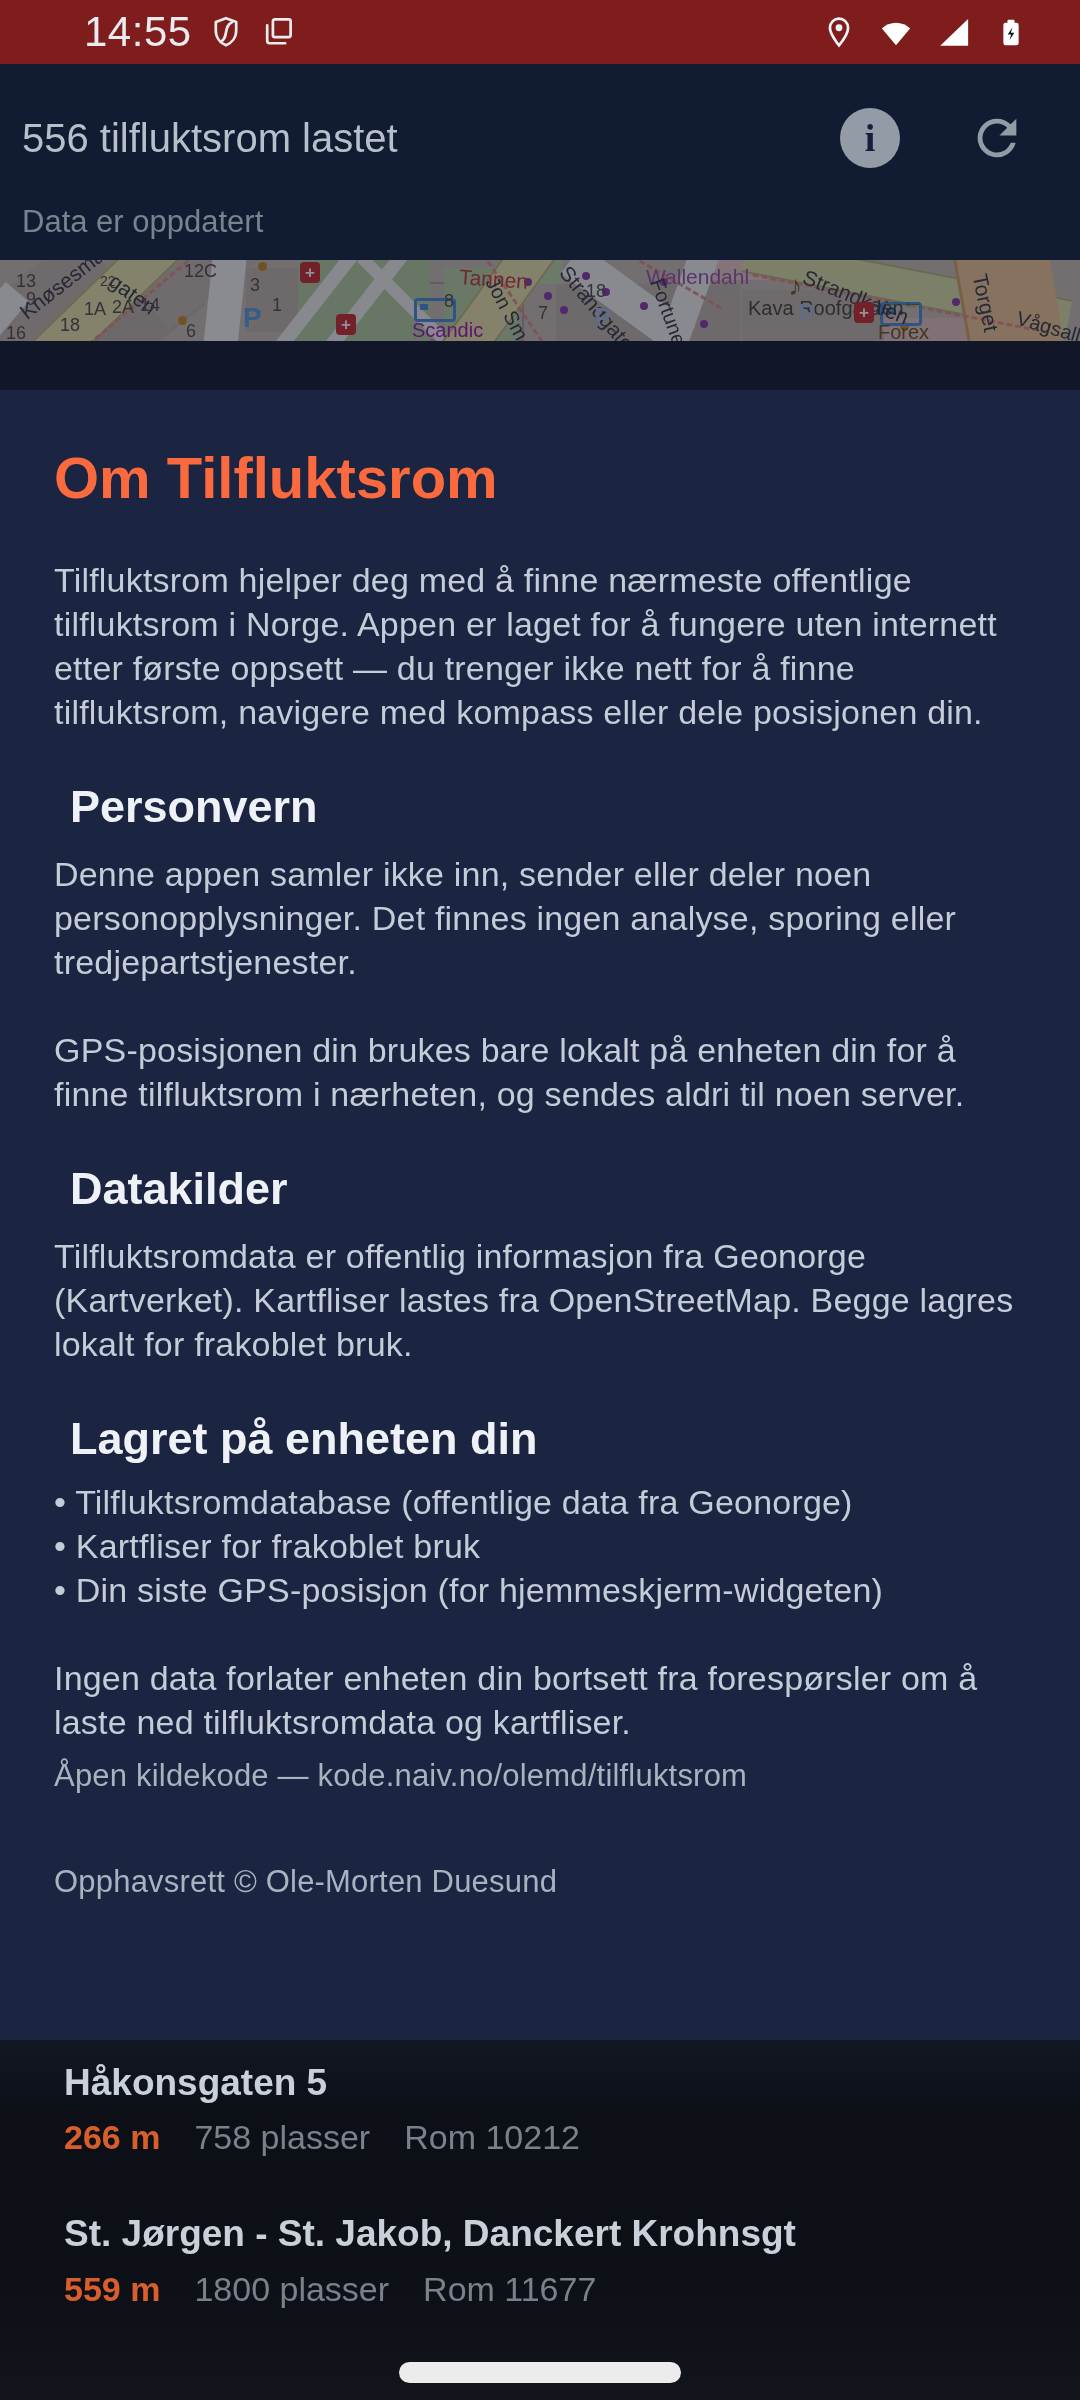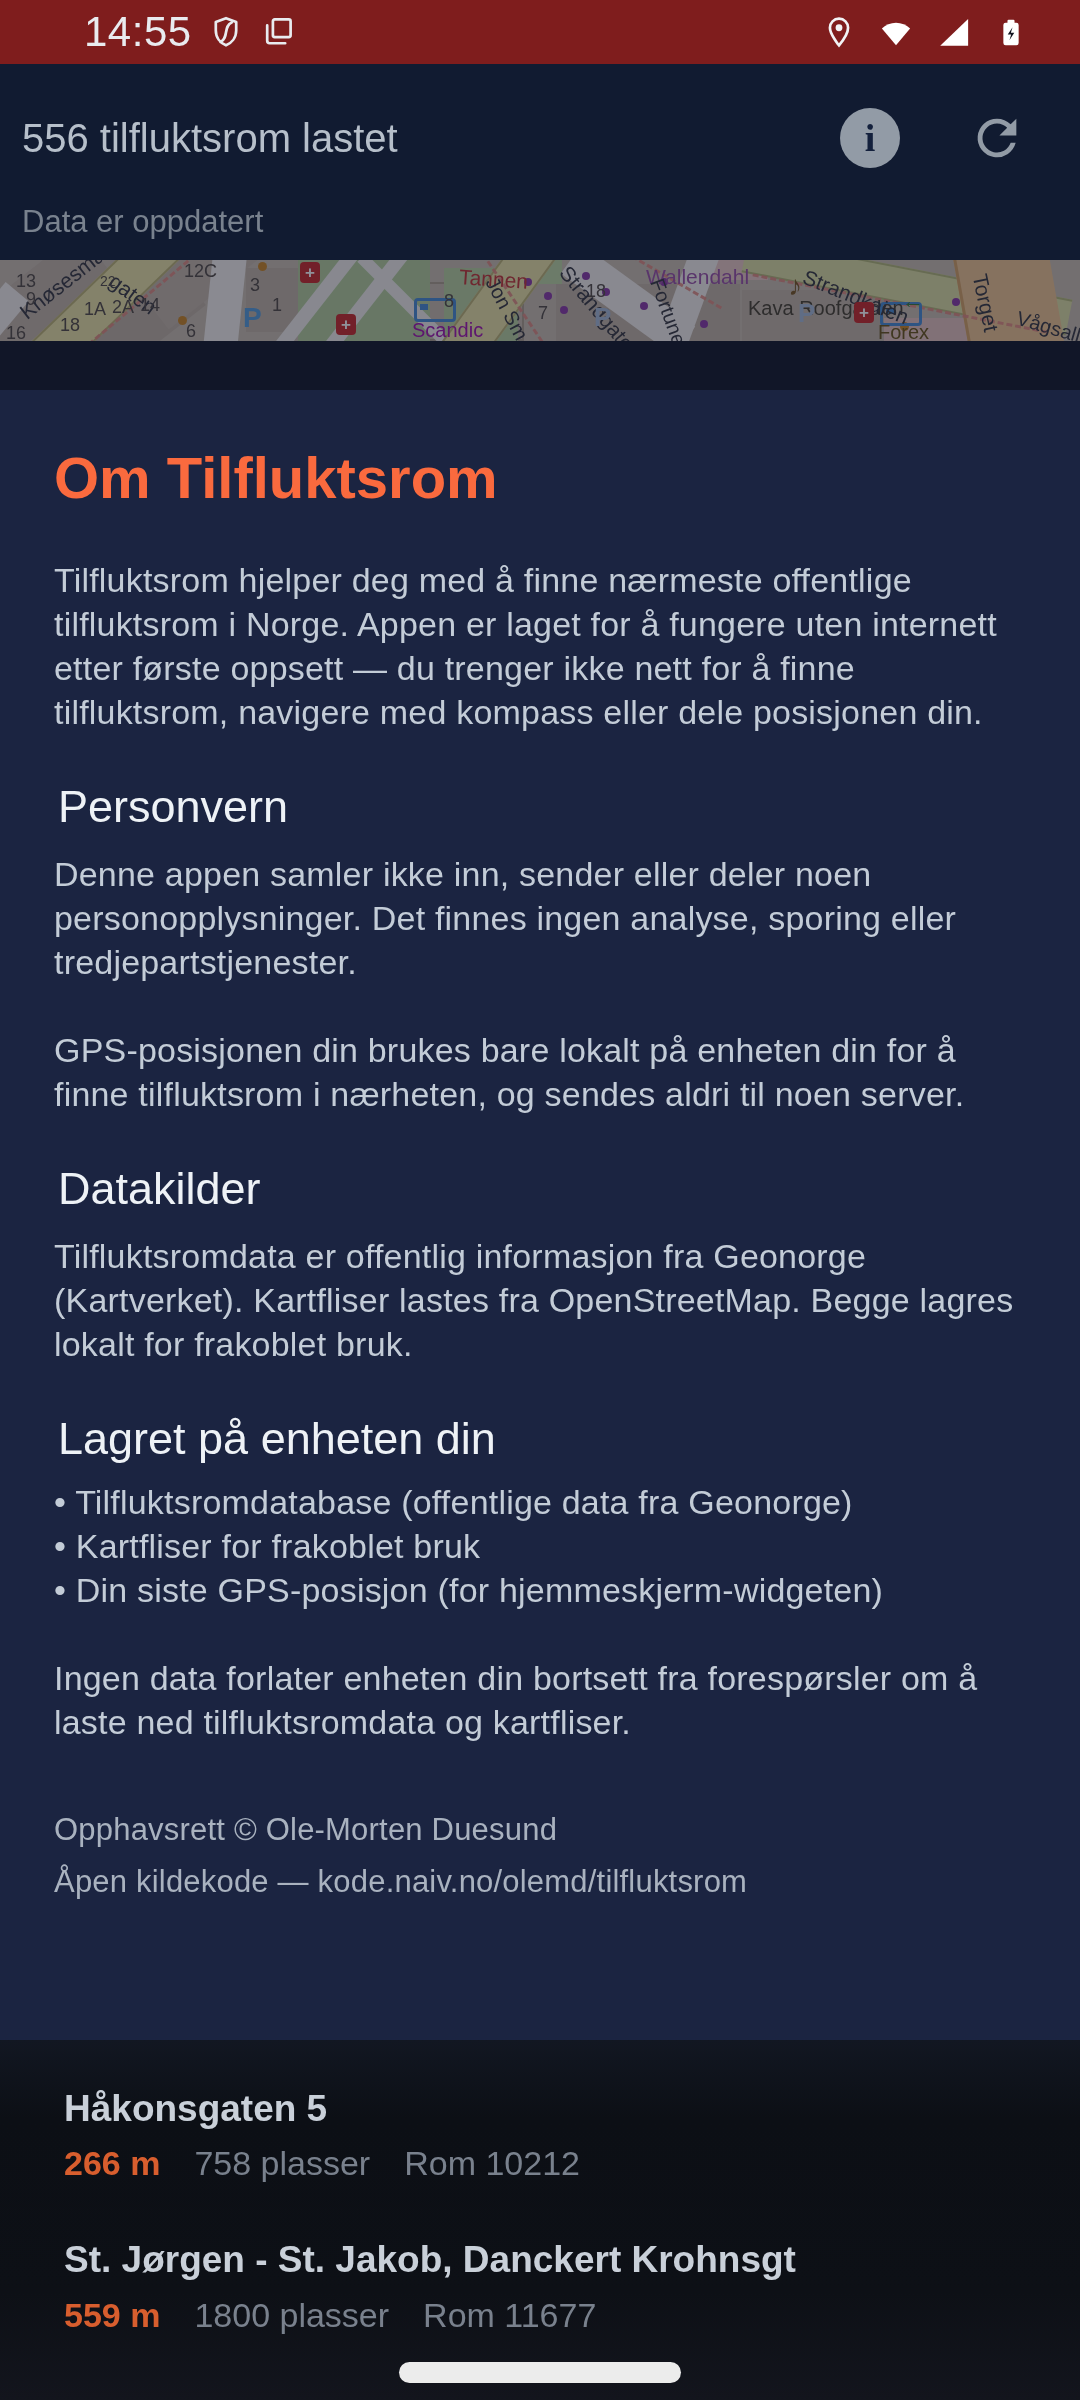--- a/index.html
+++ b/index.html
@@ -35,34 +35,34 @@
   .odot{width:9px;height:9px;border-radius:50%;background:#c98a2a;}
   .bed{width:36px;height:18px;border:3px solid #4b8fd4;border-radius:4px;background:transparent;}
   .bed::after{content:"";position:absolute;left:3px;top:3px;width:8px;height:6px;background:#4b8fd4;}
   .dash{height:0;border-top:3px dashed #e08d82;opacity:0.9;}
   .map-scrim{position:absolute;left:0;top:0;width:1080px;height:81px;background:rgba(12,16,34,0.46);}
 
   
   .about-panel{position:absolute;top:390px;left:0;right:0;height:1650px;background:#1b2441;box-sizing:border-box;padding:0 54px;overflow:hidden;}
   .about-panel h1{margin:56px 0 0;font-size:58px;line-height:1.1;color:#fa6a3e;font-weight:700;}
   .about-panel p{margin:0;font-size:34px;line-height:44px;color:#c3ccd7;letter-spacing:0.2px;}
-  .about-panel h2{margin:46px 4px 0;font-size:45px;line-height:1.2;color:#eef2f6;font-weight:400;}
+  .about-panel h2{margin:46px 16px 0;font-size:45px;line-height:1.2;color:#eef2f6;font-weight:700;}
   .intro{margin-top:48px !important;}
   .after-h2{margin-top:18px !important;}
   .para-gap{margin-top:44px !important;}
   .bullets p{margin:0;}
   .bullets{margin-top:14px;}
   .fineprint{font-size:31px !important;line-height:40px !important;color:#a9b2bf !important;}
   .fp1{margin-top:66px !important;}
   .fp2{margin-top:12px !important;}
 
   
   .shelter-list{position:absolute;top:2040px;left:0;right:0;height:360px;background:linear-gradient(180deg,#121722 0%,#0c0f15 22%,#0d1016 70%,#13151d 100%);}
   .shelter-item{padding:0 64px;cursor:pointer;}
-  .shelter-item.first{padding-top:46px;}
+  .shelter-item.first{padding-top:20px;}
   .shelter-item.second{padding-top:54px;}
   .shelter-name{font-size:37px;font-weight:700;color:#c9d0d9;line-height:1.25;}
   .shelter-meta{margin-top:12px;display:flex;gap:34px;font-size:34px;color:#79818d;}
   .dist{color:#d85e2e;font-weight:700;}
   .gesture-pill{position:absolute;left:399px;top:322px;width:282px;height:21px;border-radius:11px;background:#ececec;cursor:grab;}
 </style>
 </head>
 <body>
 
 <div class="screen">
@@ -228,22 +228,22 @@
     <p class="after-h2">Tilfluktsromdata er offentlig informasjon fra Geonorge (Kartverket). Kartfliser lastes fra OpenStreetMap. Begge lagres lokalt for frakoblet bruk.</p>
 
     <h2>Lagret på enheten din</h2>
     <div class="bullets">
       <p>• Tilfluktsromdatabase (offentlige data fra Geonorge)</p>
       <p>• Kartfliser for frakoblet bruk</p>
       <p>• Din siste GPS-posisjon (for hjemmeskjerm-widgeten)</p>
     </div>
     <p class="para-gap">Ingen data forlater enheten din bortsett fra forespørsler om å laste ned tilfluktsromdata og kartfliser.</p>
 
+    <p class="fineprint fp2">Åpen kildekode — kode.naiv.no/olemd/tilfluktsrom</p>
     <p class="fineprint fp1">Opphavsrett © Ole-Morten Duesund</p>
-    <p class="fineprint fp2">Åpen kildekode — kode.naiv.no/olemd/tilfluktsrom</p>
   </section>
 
   <section class="shelter-list">
     <div class="shelter-item first">
       <div class="shelter-name">Håkonsgaten 5</div>
       <div class="shelter-meta">
         <span class="dist">266 m</span>
         <span>758 plasser</span>
         <span>Rom 10212</span>
       </div>

